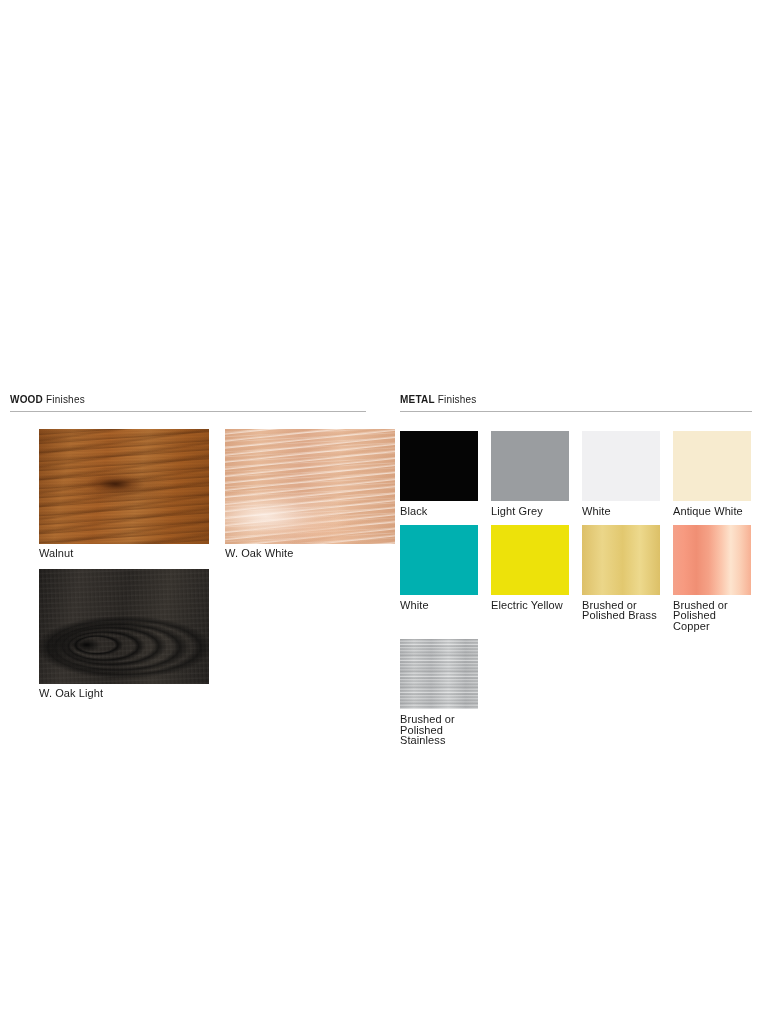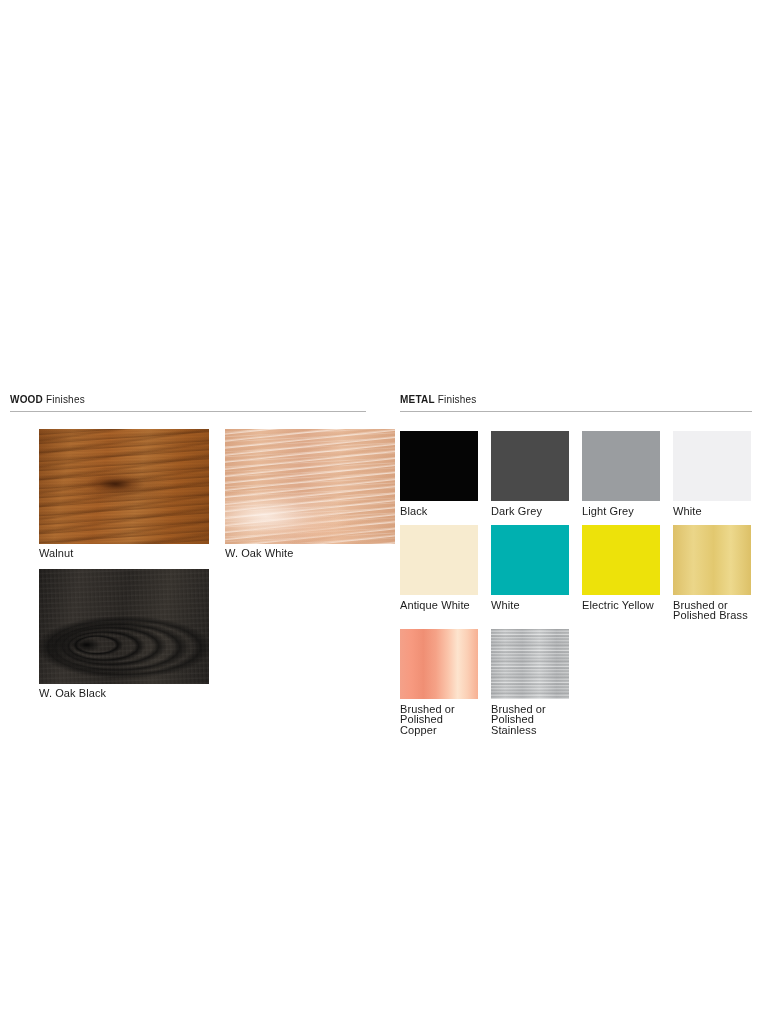--- a/index.html
+++ b/index.html
@@ -326,41 +326,37 @@
       </div>
 
 
       <div class="swatch-cell">
         <span class="swatch-wood tex-oak-white"></span>
         <span class="swatch-label">W. Oak White</span>
       </div>
 
       <div class="swatch-cell">
         <span class="swatch-wood tex-oak-black"></span>
-        <span class="swatch-label">W. Oak Black</span>
+        <span class="swatch-label">W. Oak Light</span>
       </div>
 
     </div>
   </div>
 
   <div class="section section-metal">
     <div class="section-title"><span class="kw">METAL</span><span> Finishes</span></div>
     <div class="section-rule"></div>
 
     <div class="metal-grid">
 
       <div class="swatch-cell">
         <span class="swatch-metal tex-flat" style="--c:#050505"></span>
         <span class="swatch-label">Black</span>
       </div>
 
-      <div class="swatch-cell">
-        <span class="swatch-metal tex-flat" style="--c:#4a4a4a"></span>
-        <span class="swatch-label">Dark Grey</span>
-      </div>
 
       <div class="swatch-cell">
         <span class="swatch-metal tex-flat" style="--c:#9a9da0"></span>
         <span class="swatch-label">Light Grey</span>
       </div>
 
       <div class="swatch-cell">
         <span class="swatch-metal tex-flat" style="--c:#f0f0f2"></span>
         <span class="swatch-label">White</span>
       </div>

